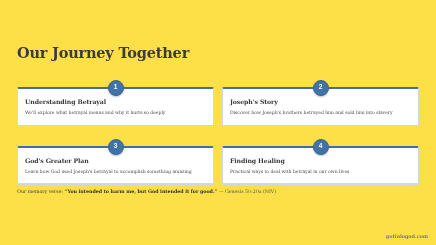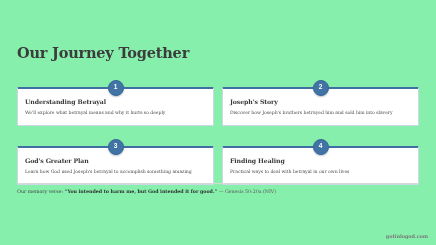--- a/index.html
+++ b/index.html
@@ -10,21 +10,21 @@
     width: 436px;
     height: 245px;
     background: #f2f2f2;
     font-family: "Liberation Sans", sans-serif;
     overflow: hidden;
   }
   .slide {
     position: relative;
     width: 436px;
     height: 245px;
-    background: #86efac;
+    background: #fde047;
     box-sizing: border-box;
     padding: 0;
   }
   .slide-title {
     position: absolute;
     left: 17px;
     top: 44px;
     font-family: "DejaVu Serif", serif;
     font-size: 14.5px;
     font-weight: bold;

